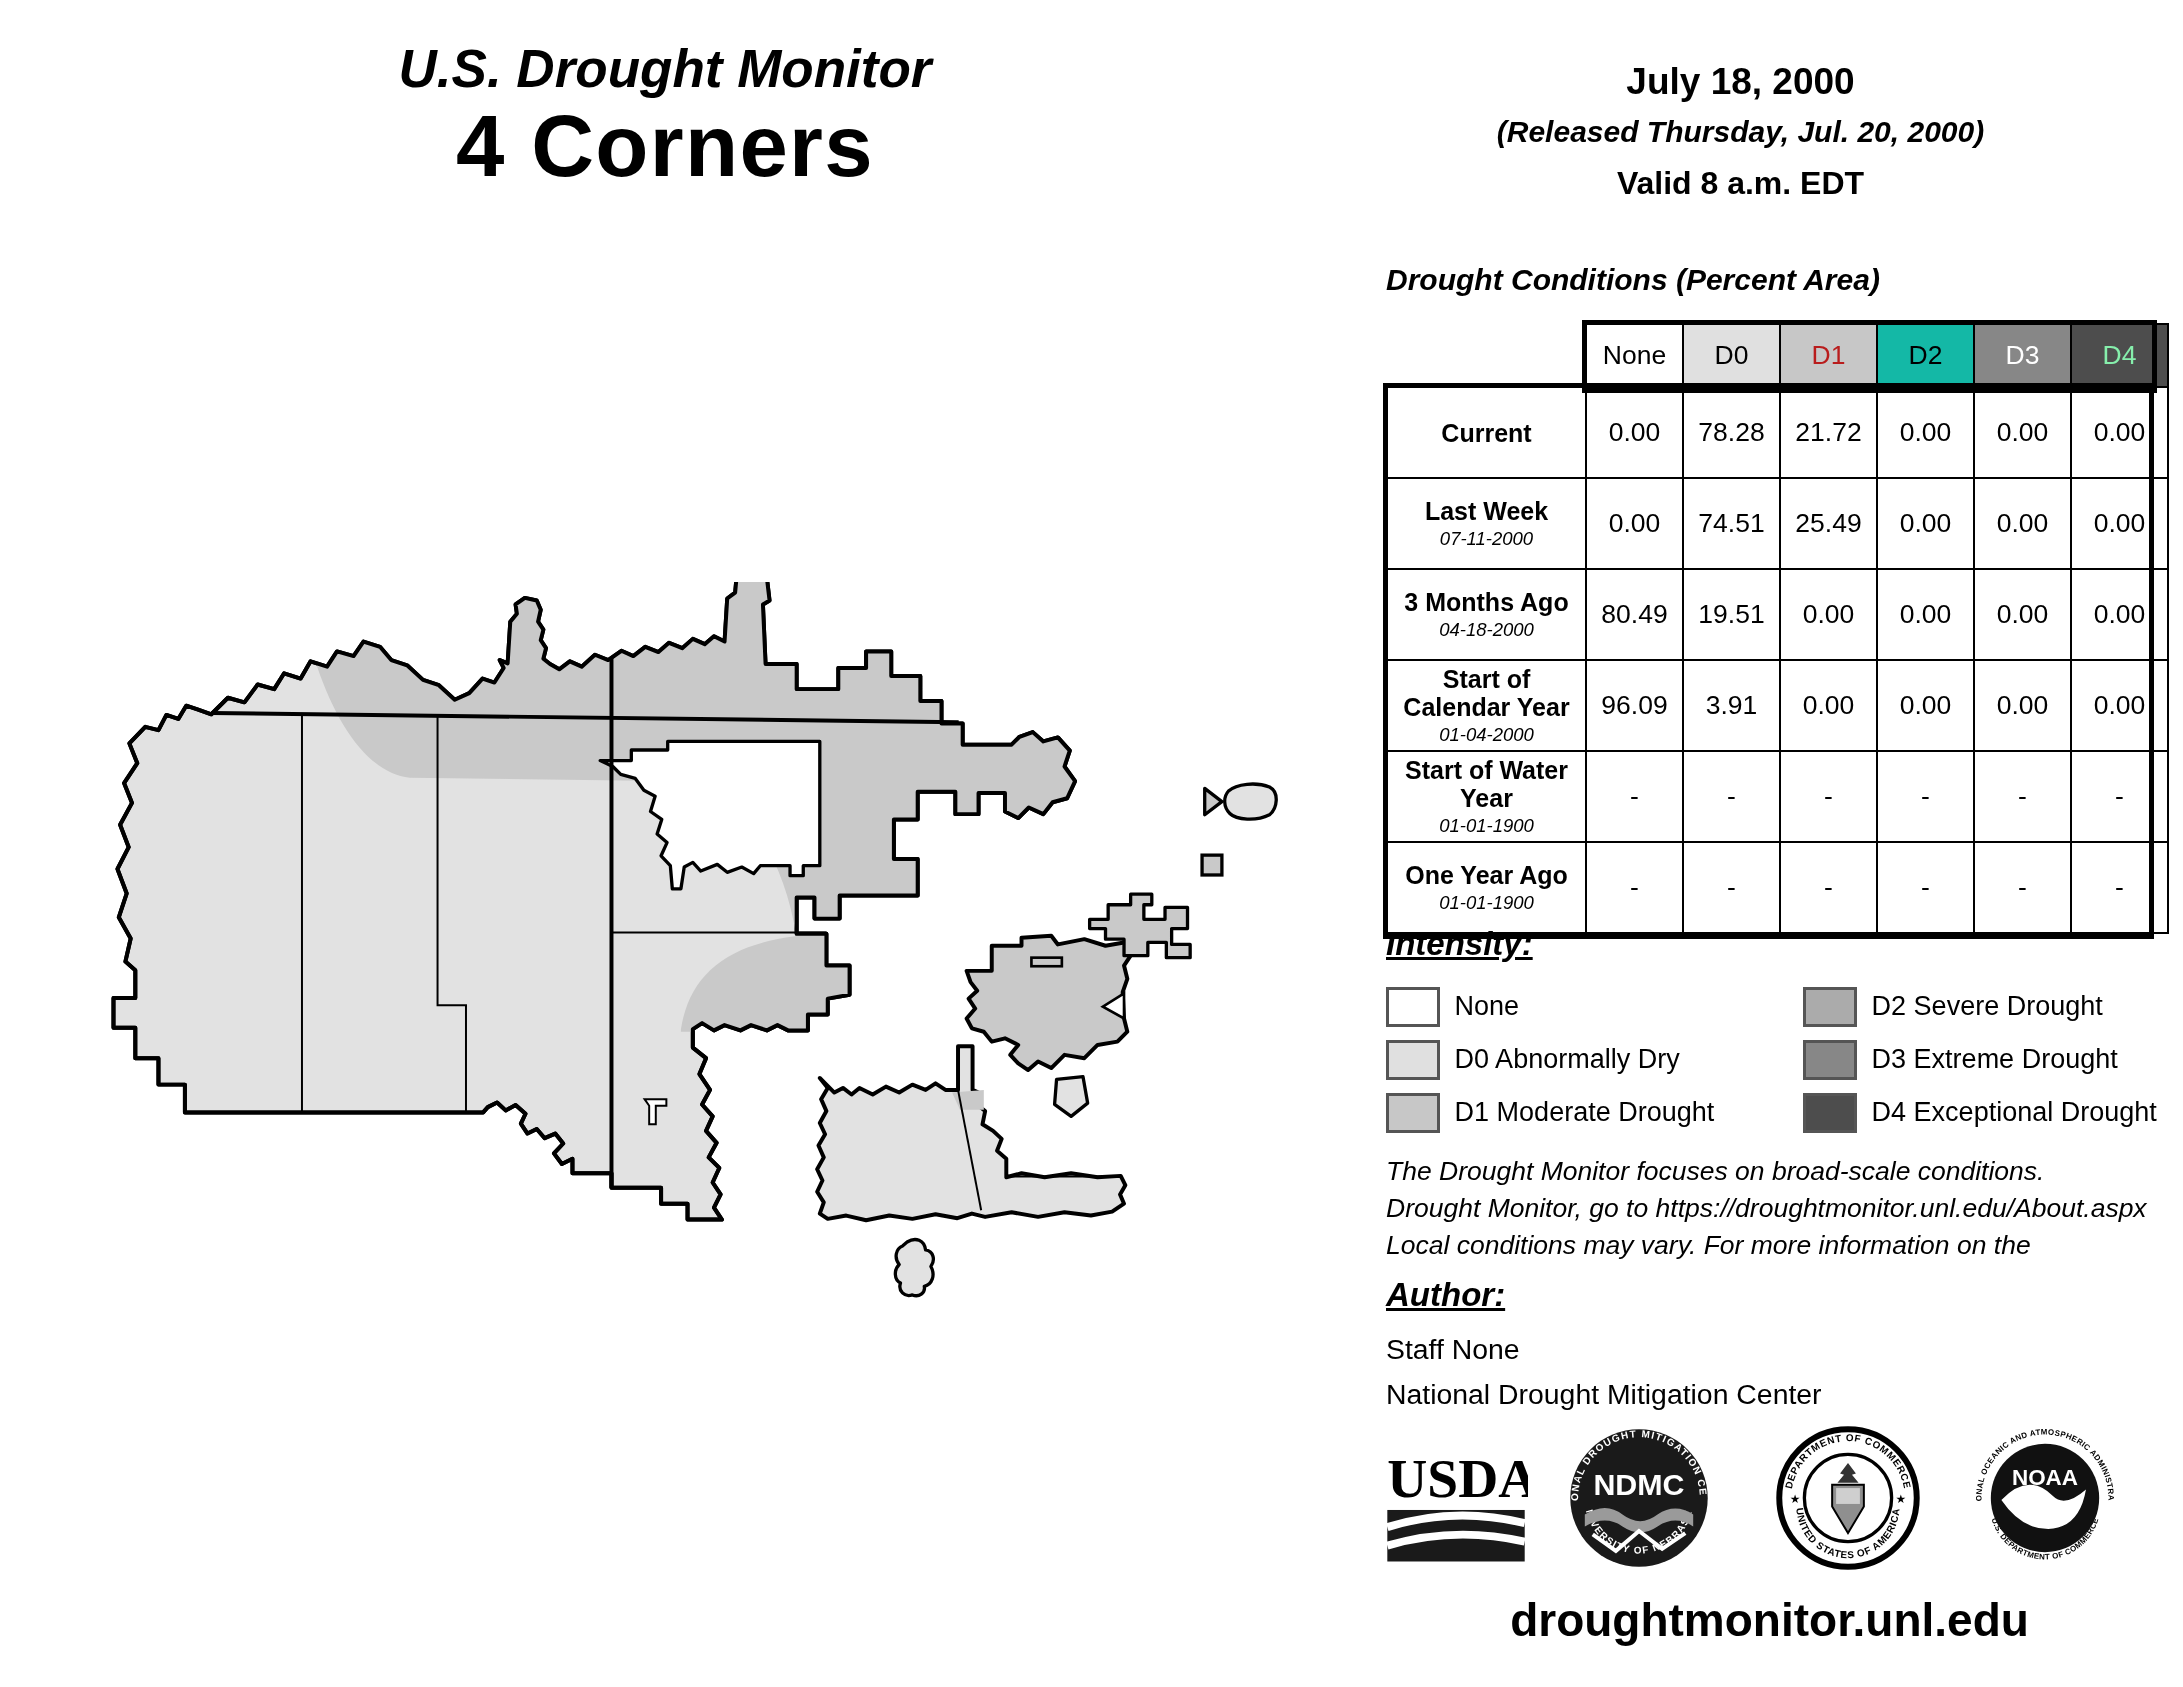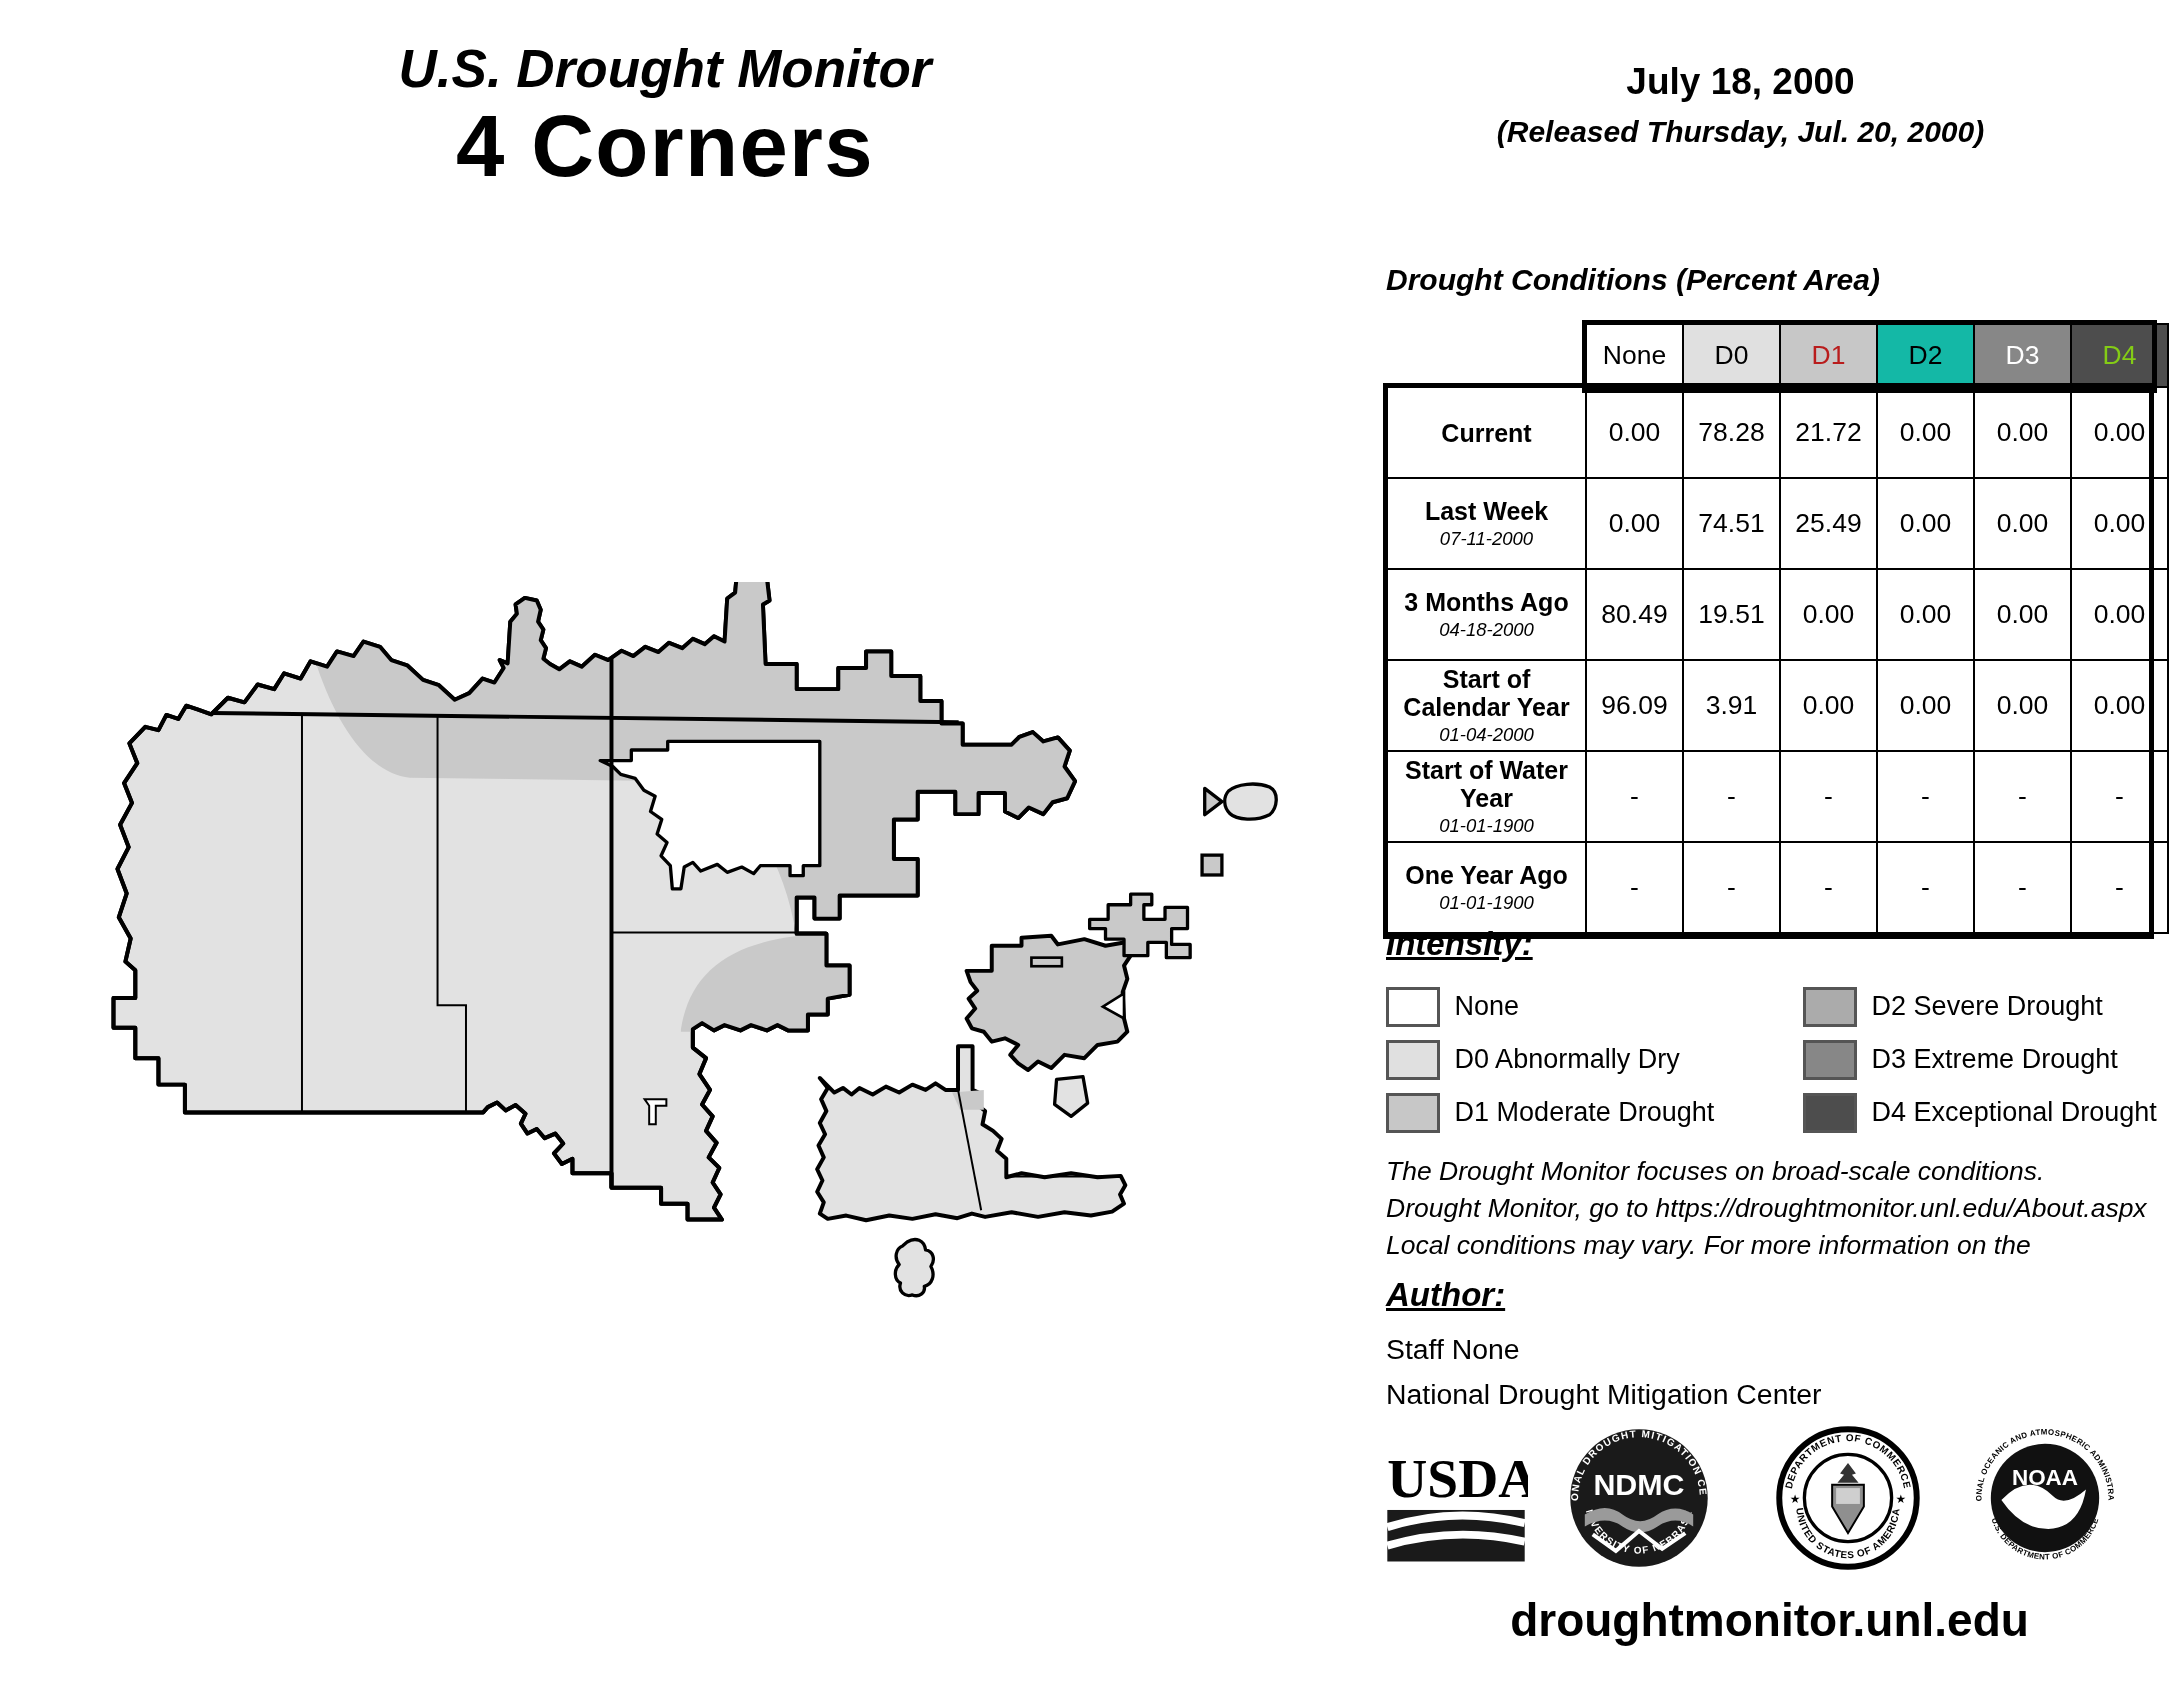--- a/index.html
+++ b/index.html
@@ -60,20 +60,21 @@
 <body>
 
 <div class="abs title-block">
   <div class="title-line1">U.S. Drought Monitor</div>
   <div class="title-line2">4 Corners</div>
 </div>
 
 <div class="abs date-block">
   <div class="date-main">July 18, 2000</div>
   <div class="date-released">(Released Thursday, Jul. 20, 2000)</div>
+  <div class="date-valid">Valid 8 a.m. EDT</div>
 </div>
 
 <svg class="abs" style="left:46px;top:582px;" width="1250" height="787" viewBox="70 880 1890 1190">
   <defs>
     <clipPath id="blobClip">
       <path id="blobShape" d="M 320,1080 L 345,1055 L 370,1062 L 390,1035 L 415,1042 L 430,1018 L 455,1026 L 470,1000 L 495,1008 L 510,985 L 535,992 L 550,970 L 575,978 L 592,998 L 616,1006 L 640,1028 L 664,1036 L 688,1058 L 710,1048 L 730,1026 L 748,1032 L 762,1010 L 756,998 L 768,1003 L 772,940 L 782,928 L 780,914 L 794,904 L 812,908 L 818,922 L 814,940 L 822,952 L 818,968 L 826,980 L 822,996 L 832,1004 L 846,1012 L 862,1000 L 880,1008 L 900,990 L 920,998 L 940,984 L 958,992 L 976,978 L 996,986 L 1012,972 L 1032,980 L 1048,966 L 1066,974 L 1080,962 L 1096,970 L 1100,905 L 1112,896 L 1114,874 L 1160,874 L 1164,908 L 1154,914 L 1158,1004 L 1205,1004 L 1205,1042 L 1268,1042 L 1268,1010 L 1310,1010 L 1310,985 L 1348,985 L 1348,1022 L 1392,1022 L 1392,1060 L 1424,1060 L 1424,1094 L 1456,1094 L 1456,1126 L 1530,1126 L 1542,1114 L 1562,1107 L 1578,1121 L 1600,1115 L 1618,1135 L 1610,1159 L 1626,1181 L 1614,1207 L 1592,1213 L 1578,1231 L 1556,1221 L 1540,1237 L 1520,1227 L 1520,1199 L 1480,1199 L 1480,1231 L 1445,1231 L 1445,1197 L 1388,1197 L 1388,1239 L 1352,1239 L 1352,1299 L 1388,1299 L 1388,1354 L 1350,1354 L 1270,1354 L 1270,1389 L 1232,1389 L 1232,1357 L 1205,1357 L 1205,1412 L 1250,1412 L 1250,1460 L 1285,1460 L 1285,1504 L 1252,1510 L 1252,1534 L 1222,1534 L 1222,1558 L 1192,1558 L 1176,1550 L 1160,1558 L 1136,1550 L 1120,1558 L 1096,1550 L 1080,1558 L 1062,1547 L 1048,1556 L 1048,1584 L 1068,1600 L 1058,1624 L 1074,1648 L 1062,1670 L 1078,1688 L 1068,1710 L 1084,1728 L 1072,1750 L 1088,1766 L 1078,1788 L 1090,1806 L 1080,1826 L 1092,1844 L 1040,1844 L 1040,1820 L 1000,1820 L 1000,1796 L 925,1796 L 925,1774 L 866,1774 L 866,1752 L 850,1760 L 838,1744 L 852,1729 L 840,1714 L 824,1721 L 812,1707 L 798,1714 L 788,1699 L 795,1684 L 780,1671 L 765,1679 L 752,1667 L 738,1674 L 731,1682 L 280,1682 L 280,1640 L 240,1640 L 240,1600 L 205,1600 L 205,1554 L 172,1554 L 172,1509 L 205,1509 L 205,1467 L 190,1454 L 198,1419 L 180,1387 L 192,1351 L 178,1314 L 195,1281 L 182,1247 L 200,1214 L 188,1184 L 208,1154 L 196,1124 L 220,1099 L 240,1104 L 252,1081 L 270,1087 L 282,1067 L 300,1073 Z"></path>
     </clipPath>
   </defs>
 
   <use href="#blobShape" class="fill-d0 stroke-outline" stroke-width="6"></use>
@@ -118,21 +119,21 @@
   <div style="position:relative;">
     <table class="dm">
         <thead>
           <tr>
             <th class="corner col-label"></th>
             <th class="hdr-cell col-data" style="background: rgb(255, 255, 255); color: rgb(0, 0, 0);">None</th>
             <th class="hdr-cell col-data" style="background: rgb(224, 224, 224); color: rgb(0, 0, 0);">D0</th>
             <th class="hdr-cell col-data" style="background: rgb(199, 199, 199); color: #b91c1c;">D1</th>
             <th class="hdr-cell col-data" style="background: #14b8a6; color: rgb(0, 0, 0);">D2</th>
             <th class="hdr-cell col-data" style="background: rgb(135, 135, 135); color: rgb(255, 255, 255);">D3</th>
-            <th class="hdr-cell col-data" style="background: rgb(77, 77, 77); color: #84cc16;">D4</th>
+            <th class="hdr-cell col-data" style="background: rgb(77, 77, 77); color: #86efac;">D4</th>
           </tr>
         </thead>
         <tbody>
           <tr>
             <td class="row-label col-label"><span>Current</span></td>
             <td class="cell-val col-data">0.00</td>
             <td class="cell-val col-data">78.28</td>
             <td class="cell-val col-data">21.72</td>
             <td class="cell-val col-data">0.00</td>
             <td class="cell-val col-data">0.00</td>

